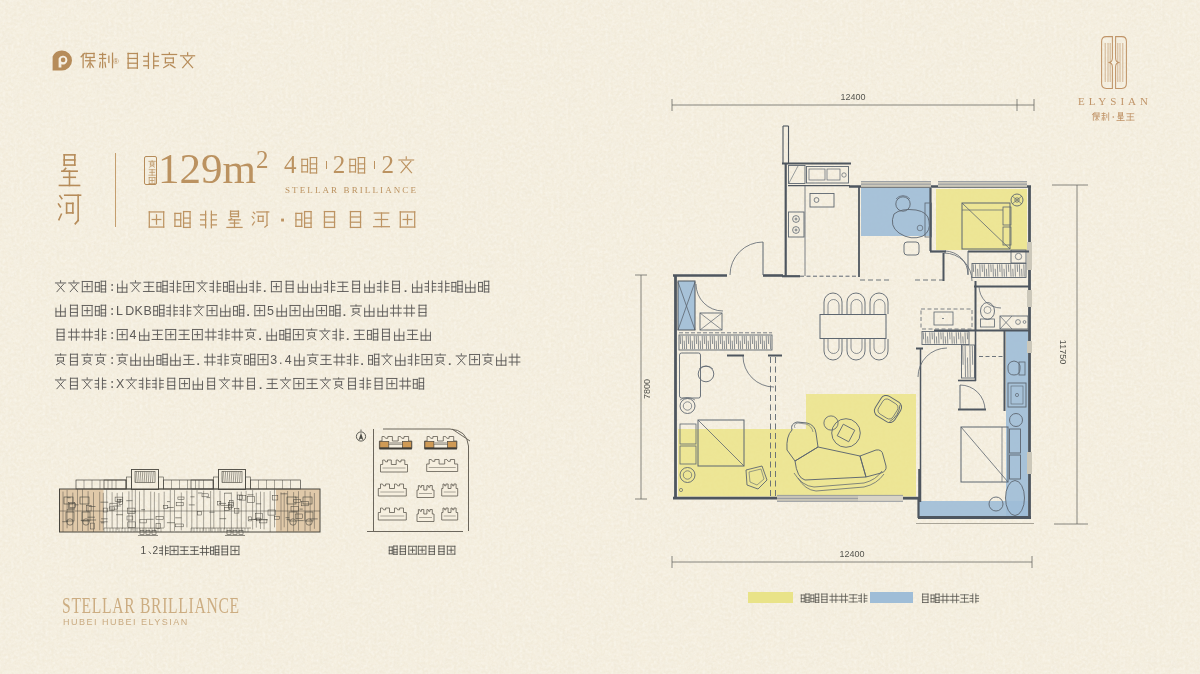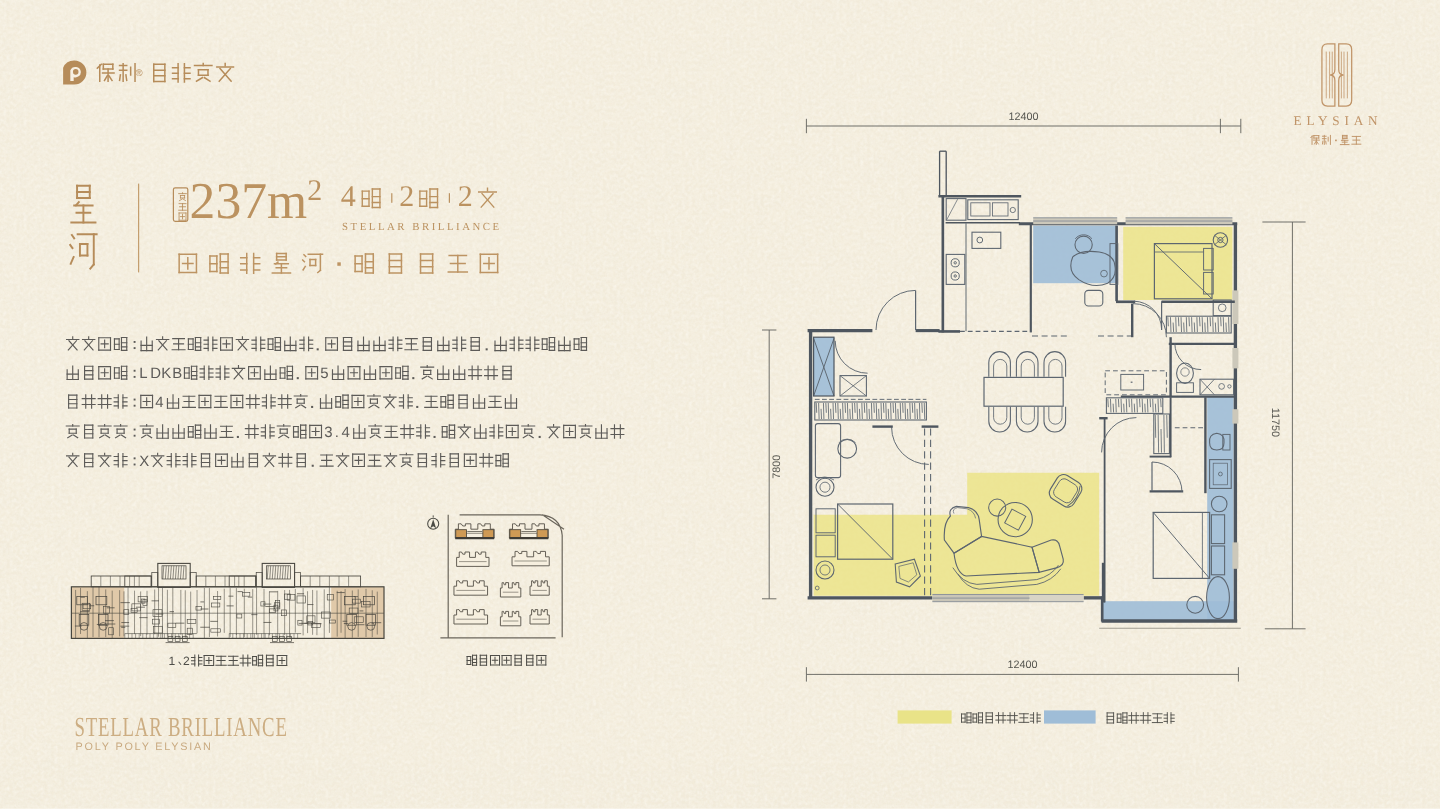--- a/index.html
+++ b/index.html
@@ -178,21 +178,21 @@
         <line x1="5.10" y1="10.71" x2="5.10" y2="16.18" stroke="#b68c5a" stroke-width="0.70" stroke-linecap="square"></line>
         <line x1="2.22" y1="18.48" x2="7.98" y2="18.48" stroke="#b68c5a" stroke-width="0.70" stroke-linecap="square"></line>
         <line x1="2.22" y1="24.52" x2="7.98" y2="24.52" stroke="#b68c5a" stroke-width="0.70" stroke-linecap="square"></line>
         <line x1="2.22" y1="18.48" x2="2.22" y2="24.52" stroke="#b68c5a" stroke-width="0.70" stroke-linecap="square"></line>
         <line x1="7.98" y1="18.48" x2="7.98" y2="24.52" stroke="#b68c5a" stroke-width="0.70" stroke-linecap="square"></line>
         <line x1="3.37" y1="21.50" x2="6.83" y2="21.50" stroke="#b68c5a" stroke-width="0.70" stroke-linecap="square"></line>
         <line x1="5.10" y1="19.63" x2="5.10" y2="23.37" stroke="#b68c5a" stroke-width="0.70" stroke-linecap="square"></line>
       </svg>
     </div>
 
-<div style="position:absolute;left:158px;top:144px;"><span class="serif" style="font-size:43px;color:#bb9260;letter-spacing:0px">237m</span><span class="serif" style="font-size:25px;color:#bb9260;vertical-align:15px">2</span></div>
+<div style="position:absolute;left:158px;top:144px;"><span class="serif" style="font-size:43px;color:#bb9260;letter-spacing:0px">129m</span><span class="serif" style="font-size:25px;color:#bb9260;vertical-align:15px">2</span></div>
 
 <div style="position:absolute;left:284px;top:153px;">
       <div style="display:flex;align-items:center;height:24px">
         <span class="serif" style="font-size:25px;color:#bb9260">4</span>
         <span style="display:inline-block;margin-left:2px">
           <svg width="21" height="21" viewBox="0 0 21 21" style="display:block">
             <line x1="2.90" y1="4.30" x2="8.50" y2="4.30" stroke="#bb9260" stroke-width="1.15" stroke-linecap="square"></line>
             <line x1="2.90" y1="16.90" x2="8.50" y2="16.90" stroke="#bb9260" stroke-width="1.15" stroke-linecap="square"></line>
             <line x1="2.90" y1="4.30" x2="2.90" y2="16.90" stroke="#bb9260" stroke-width="1.15" stroke-linecap="square"></line>
             <line x1="8.50" y1="4.30" x2="8.50" y2="16.90" stroke="#bb9260" stroke-width="1.15" stroke-linecap="square"></line>
@@ -1664,21 +1664,21 @@
         <line x1="61.84" y1="6.20" x2="66.36" y2="6.20" stroke="#4f4e49" stroke-width="0.85" stroke-linecap="square"></line>
         <line x1="64.10" y1="3.76" x2="64.10" y2="8.64" stroke="#4f4e49" stroke-width="0.85" stroke-linecap="square"></line>
       </svg>
     </div>
 
 <div style="position:absolute;left:62px;top:595px;">
       <div class="serif" style="font-size:23px;line-height:22px;letter-spacing:1px;color:#ccad82;transform:scale(0.68,1);transform-origin:0 0;white-space:nowrap">STELLAR BRILLIANCE</div>
     </div>
 
 <div style="position:absolute;left:63px;top:617px;">
-      <div style="font-size:9px;line-height:10px;letter-spacing:1.5px;color:#c9aa80;white-space:nowrap">POLY POLY ELYSIAN</div>
+      <div style="font-size:9px;line-height:10px;letter-spacing:1.5px;color:#c9aa80;white-space:nowrap">HUBEI HUBEI ELYSIAN</div>
     </div>
 <svg width="1200" height="674" viewBox="0 0 1200 674" style="position:absolute;left:0;top:0">
       <g>
         <path d="M678 429 L806 429 L806 394 L916 394 L916 496.5 L678 496.5 Z" fill="#eae380" opacity="0.78"></path>
       </g>
       <g>
         <rect x="936" y="189" width="91" height="61" fill="#eae380" opacity="0.78"></rect>
       </g>
       <g>
         <rect x="861" y="188" width="70" height="48" fill="#9fbdd7" opacity="0.9"></rect>

